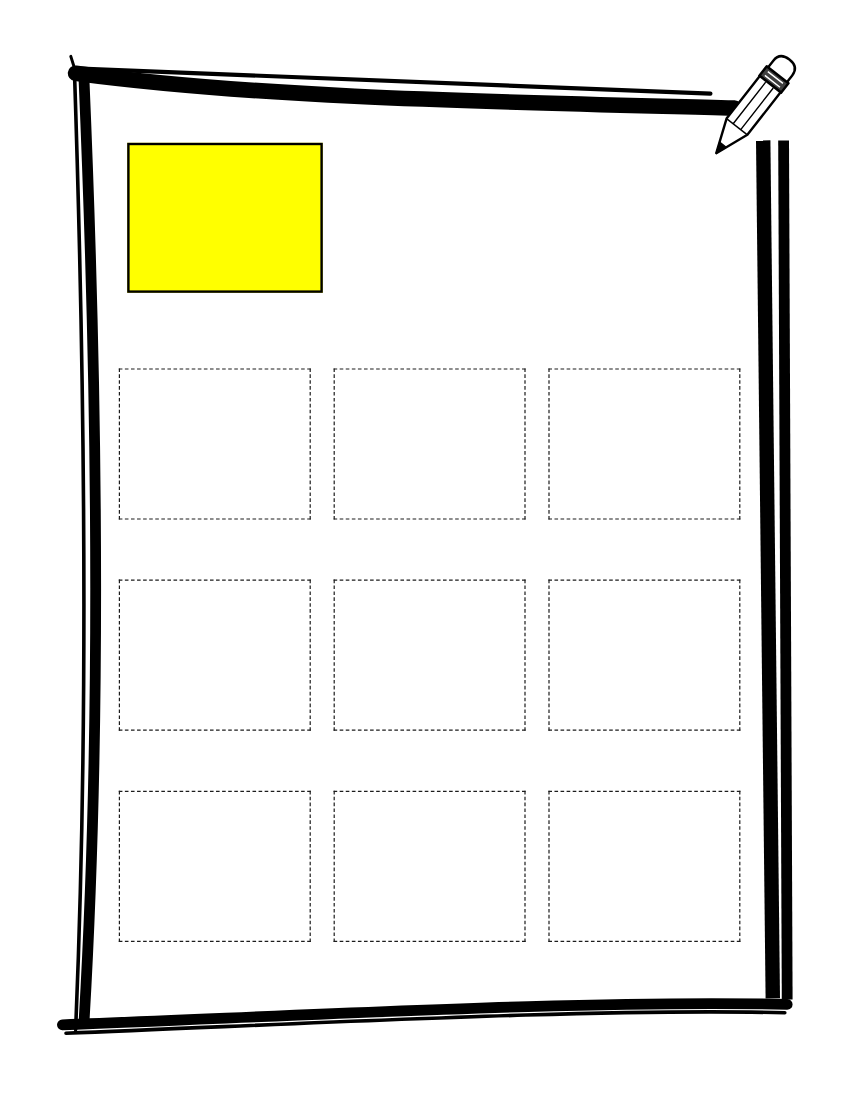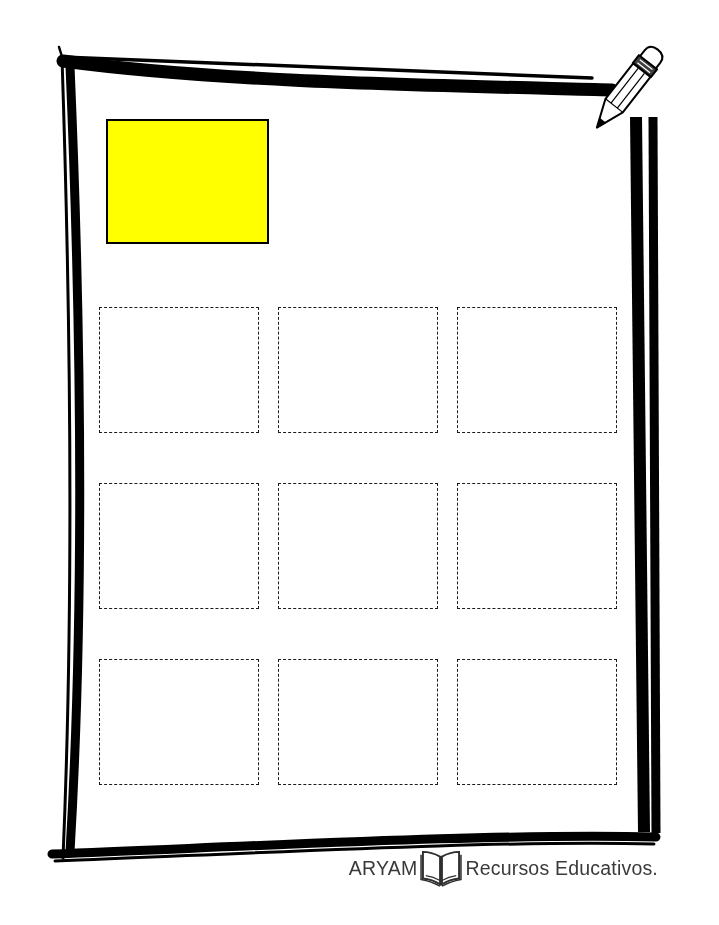--- a/index.html
+++ b/index.html
@@ -72,31 +72,14 @@
       <div class="cell" style="border-color: rgb(28, 28, 28);"></div>
       <div class="cell" style="border-color: rgb(28, 28, 28);"></div>
       <div class="cell" style="border-color: rgb(28, 28, 28);"></div>
       <div class="cell" style="border-color: rgb(28, 28, 28);"></div>
       <div class="cell" style="border-color: rgb(28, 28, 28);"></div>
       <div class="cell" style="border-color: rgb(28, 28, 28);"></div>
       <div class="cell" style="border-color: rgb(28, 28, 28);"></div>
       <div class="cell" style="border-color: rgb(28, 28, 28);"></div>
     </div>
 
-  <div class="footer" style="color: rgb(58, 58, 58);">
-    <span>ARYAM</span>
-    <svg class="book" viewBox="0 0 44 40" xmlns="http://www.w3.org/2000/svg">
-      <g fill="#ffffff" stroke="#2e2e2e">
-
-        <path d="M 1 5 L 1 31 Q 12 33 21 38" fill="none" stroke-width="1.6"></path>
-        <path d="M 43 5 L 43 31 Q 32 33 23 38" fill="none" stroke-width="1.6"></path>
-
-        <path d="M 3 2 Q 12 2 21 7 L 21 36 Q 13 31 3 30 Z" stroke-width="2"></path>
-
-        <path d="M 41 2 Q 32 2 23 7 L 23 36 Q 31 31 41 30 Z" stroke-width="2"></path>
-
-        <path d="M 6 27 Q 14 28 21 32 M 38 27 Q 30 28 23 32" fill="none" stroke-width="1.2"></path>
-      </g>
-    </svg>
-    <span>Recursos Educativos.</span>
-  </div>
 
 </div>
 
 </body></html>

